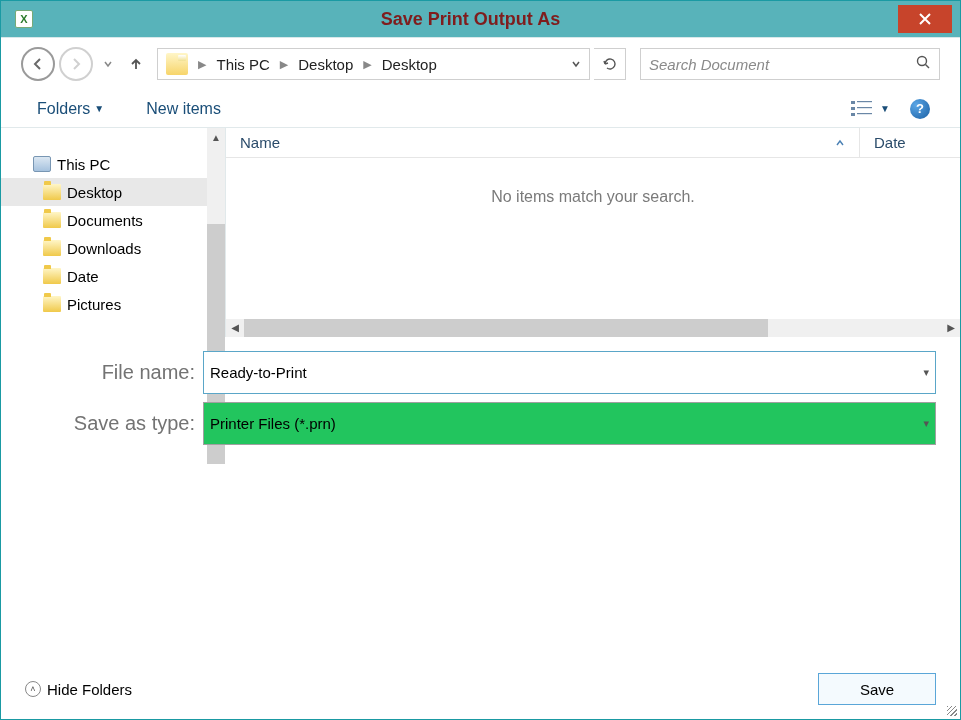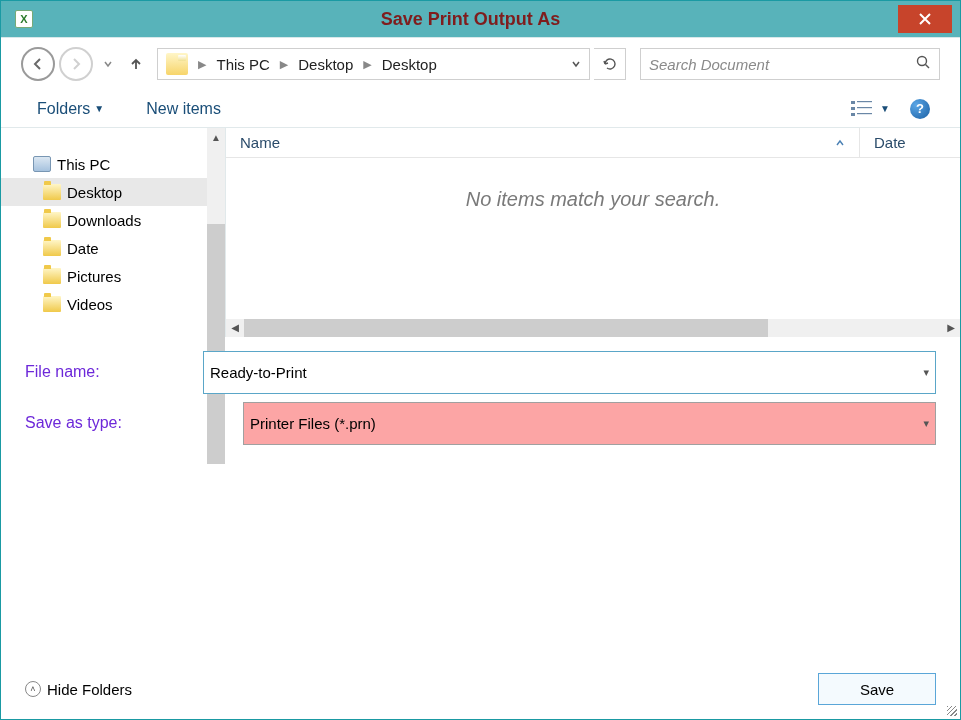--- a/index.html
+++ b/index.html
@@ -47,30 +47,30 @@
 .tree-sb { width:18px; background:#f0f0f0; position:absolute; right:0; top:0; bottom:0; display:flex; flex-direction:column;}
 .tree-sb .sbt { height:18px; display:flex; align-items:center; justify-content:center; font-size:10px; color:#555;}
 .tree-sb .track { flex:1; position:relative;}
 .tree-sb .thumb { position:absolute; left:0; right:0; top:78px; height:240px; background:#cdcdcd;}
 .main { flex:1; display:flex; flex-direction:column; position:relative;}
 .cols { height: 30px; display:flex; align-items:center; border-bottom: 1px solid #e6e6e6; font-size:15px; color:#2a4b6a;}
 .col { padding: 0 14px; border-right:1px solid #e6e6e6; height:100%; display:flex; align-items:center; gap:6px;}
 .col.name { flex:1;}
 .col.date { width: 180px;}
 .col.type { width: 100px; border-right:none;}
-.empty { flex:1; display:flex; padding-top: 30px; justify-content:center; color:#7a7a7a; font-size:20px;font-style:italic;}
+.empty { flex:1; display:flex; padding-top: 30px; justify-content:center; color:#7a7a7a; font-size:16px;}
 .hsb { height:18px; background:#f0f0f0; display:flex;}
 .hsb .harrow{width:18px;display:flex;align-items:center;justify-content:center;font-size:10px;color:#555;}
 .hsb .htrack{flex:1;position:relative;}
 .hsb .hthumb{position:absolute;top:0;bottom:0;left:0;width:75%;background:#cdcdcd;}
 .bottom { padding: 14px 24px 10px 24px; display:flex; flex-direction:column; gap:8px;}
 .field-row { display:flex; align-items:center; gap: 8px;}
-.field-row label { width: 170px; font-size:16px; color:#6d28d9;}
+.field-row label { width: 170px; text-align:right; font-size:20px; color:#737373;}
 .combo { flex:1; height:43px; border:1px solid #909090; display:flex; align-items:center; padding: 0 6px; font-size:15px; background:#fff; position:relative;}
-.combo.type { background:#fca5a5; border-color:#a0a0a0;margin-left:40px;}
+.combo.type { background:#22c55e; border-color:#a0a0a0;}
 .combo .drop { margin-left:auto; color:#555; font-size:11px;}
 .combo.fname { border-color:#5aa6c8;}
 .combo.fname input { flex:1; border:none; outline:none; font-size:15px; background:transparent;}
 .footer { padding: 10px 24px 14px 24px; display:flex; align-items:center;}
 .hide-folders { display:flex; align-items:center; gap:6px; font-size:15px; color:#000; cursor:pointer;}
 .hide-folders .circ { width:16px; height:16px; border:1px solid #888; border-radius:50%; display:flex; align-items:center; justify-content:center; font-size:9px; color:#555;}
 .btns { margin-left:auto; display:flex; gap:14px;}
 .btn { width: 118px; height: 32px; border:1px solid #a8a8a8; background:#eaeaea; font-size:15px; display:flex; align-items:center; justify-content:center; cursor:pointer;}
 .btn.primary { border:1px solid #5aa6d8; background:#f4fafe;}
 .folder-ico { background: linear-gradient(#fff6c8,#f0c94a); border-radius:1px; position:relative;}
@@ -178,33 +178,33 @@
           <div class="tree-item root">
             <div class="tico pc-ico"></div>
             <span>This PC</span>
           </div>
           <div class="tree-item child sel">
             <div class="tico folder-ico"></div>
             <span>Desktop</span>
           </div>
           <div class="tree-item child">
             <div class="tico folder-ico"></div>
+            <span>Documents</span>
+          </div>
+          <div class="tree-item child">
+            <div class="tico folder-ico"></div>
             <span>Downloads</span>
           </div>
           <div class="tree-item child">
             <div class="tico folder-ico"></div>
             <span>Date</span>
           </div>
           <div class="tree-item child">
             <div class="tico folder-ico"></div>
             <span>Pictures</span>
-          </div>
-          <div class="tree-item child">
-            <div class="tico folder-ico"></div>
-            <span>Videos</span>
           </div>
           <div class="tree-item child">
             
             
           </div>
 
         </div>
         <div class="tree-sb">
           <div class="sbt">▲</div>
           <div class="track">

